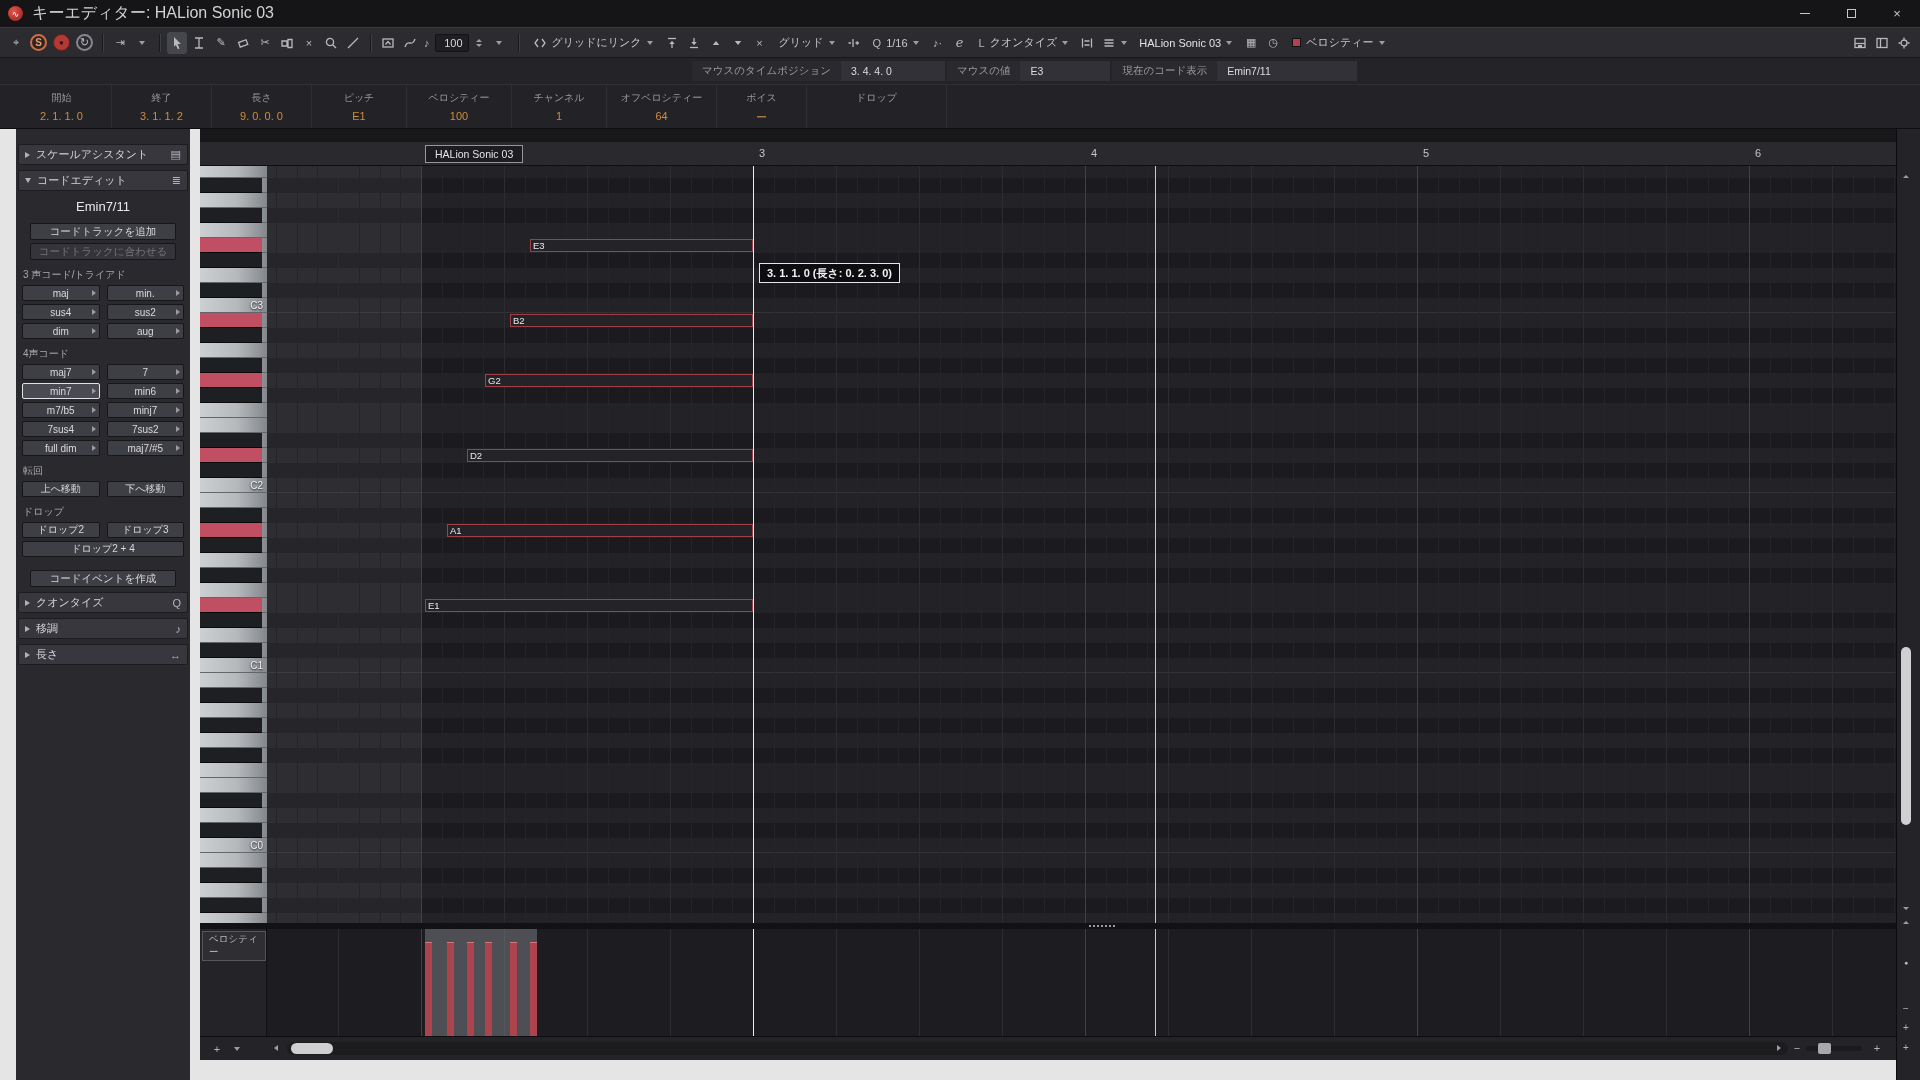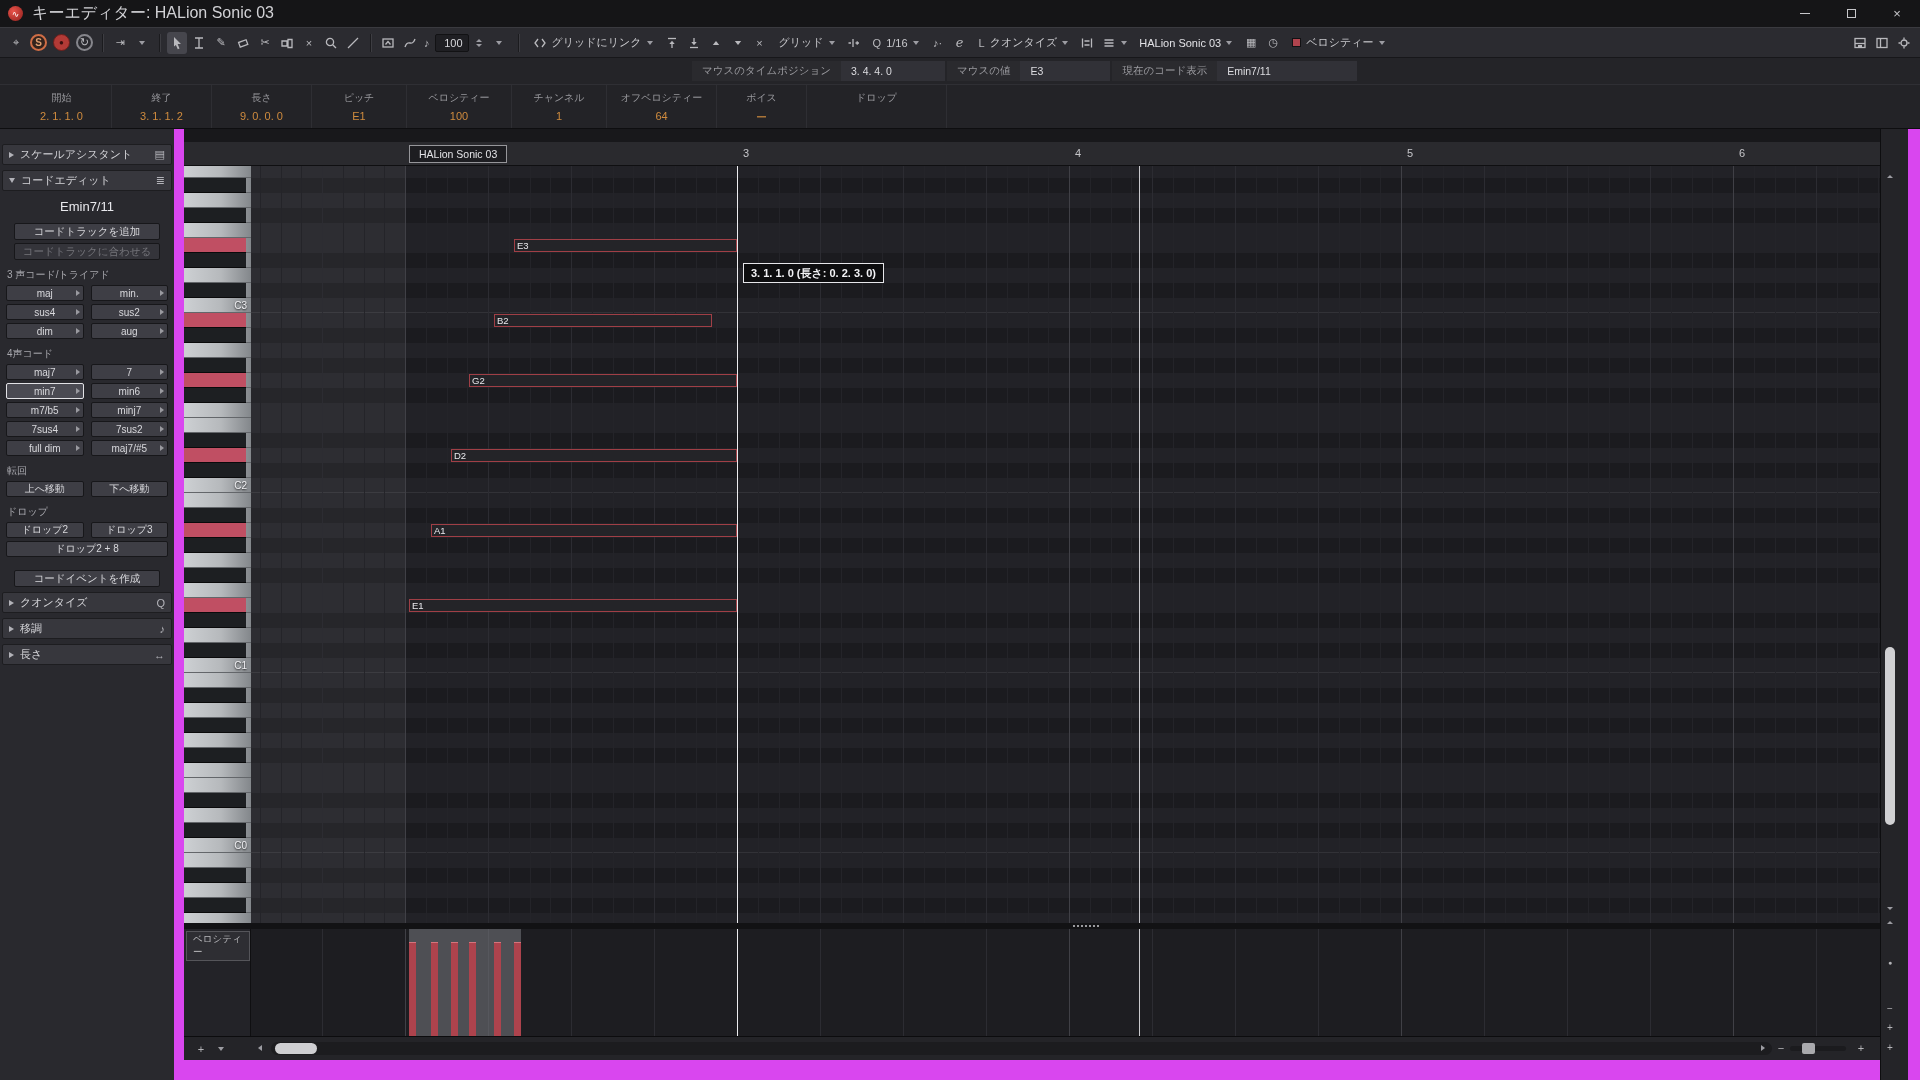--- a/index.html
+++ b/index.html
@@ -54,21 +54,21 @@
 .st-value{background:#313137;color:#dcdce0;margin-right:2px}
 
 
 .inforow{height:45px;background:#232327;border-top:1px solid #2f2f34;border-bottom:1px solid #0e0e10;
   display:flex;flex:0 0 auto;padding-left:12px}
 .info-field{border-right:1px solid #2e2e33;display:flex;flex-direction:column;align-items:center;padding-top:6px;gap:5px}
 .info-label{font-size:10px;color:#98989d}
 .info-value{font-size:11px;color:#cf8b3e}
 
 
-.content{flex:1;display:flex;background:#d946ef;padding-left:0;min-height:0}
+.content{flex:1;display:flex;background:#e5e5e5;padding-left:16px;min-height:0}
 
 
 .inspector{width:174px;background:#29292e;font-size:11px;color:#cfcfd3;padding-top:10px;flex:0 0 auto}
 .insp-header{height:21px;background:#37373d;border:1px solid #1d1d20;border-radius:2px;margin:5px 2px 0;
   display:flex;align-items:center;padding:0 6px;gap:6px;color:#d6d6da}
 .insp-header .hicon{margin-left:auto;font-size:11px;color:#b2b2b8}
 .tri-r{width:0;height:0;border-top:3.5px solid transparent;border-bottom:3.5px solid transparent;border-left:5px solid #b2b2b8}
 .tri-d{width:0;height:0;border-left:3.5px solid transparent;border-right:3.5px solid transparent;border-top:5px solid #b2b2b8}
 .big-chord{text-align:center;font-size:13px;color:#e9e9ed;padding:8px 0 6px}
 .insp-btn{height:17px;background:#3e3e45;border:1px solid #17171a;border-radius:2px;margin:3px 32px;
@@ -526,21 +526,21 @@
 
       <div class="insp-label">ドロップ</div>
       <div class="chord-grid">
         <div class="chord-btn">
             <span>ドロップ2</span>
           </div>
         <div class="chord-btn">
             <span>ドロップ3</span>
           </div>
         <div class="chord-btn span2">
-            <span>ドロップ2 + 8</span>
+            <span>ドロップ2 + 4</span>
           </div>
       </div>
 
       <div style="height:8px"></div>
       <div class="insp-btn wide">コードイベントを作成</div>
 
       <div class="insp-header">
         <span class="tri-r"></span>
         <span>クオンタイズ</span>
         <span class="hicon">Q</span>
@@ -827,21 +827,21 @@
               </div>
               <div class="note" style="left: 180px; width: 306px; top: 358px;">
                 <span>A1</span>
               </div>
               <div class="note" style="left: 200px; width: 286px; top: 283px;">
                 <span>D2</span>
               </div>
               <div class="note" style="left: 218px; width: 268px; top: 208px;">
                 <span>G2</span>
               </div>
-              <div class="note" style="left: 243px; width: 218px; top: 148px;">
+              <div class="note" style="left: 243px; width: 243px; top: 148px;">
                 <span>B2</span>
               </div>
               <div class="note" style="left: 263px; width: 223px; top: 73px;">
                 <span>E3</span>
               </div>
             </div>
           <div id="grid-cursors">
               <div class="cursor" style="left: 486px;"></div>
               <div class="cursor sec" style="left: 888px;"></div>
             </div>

